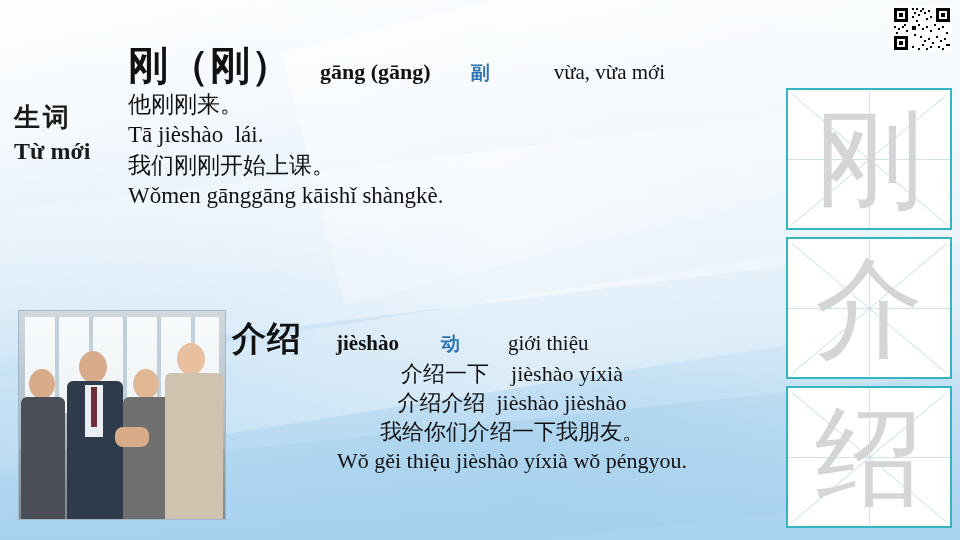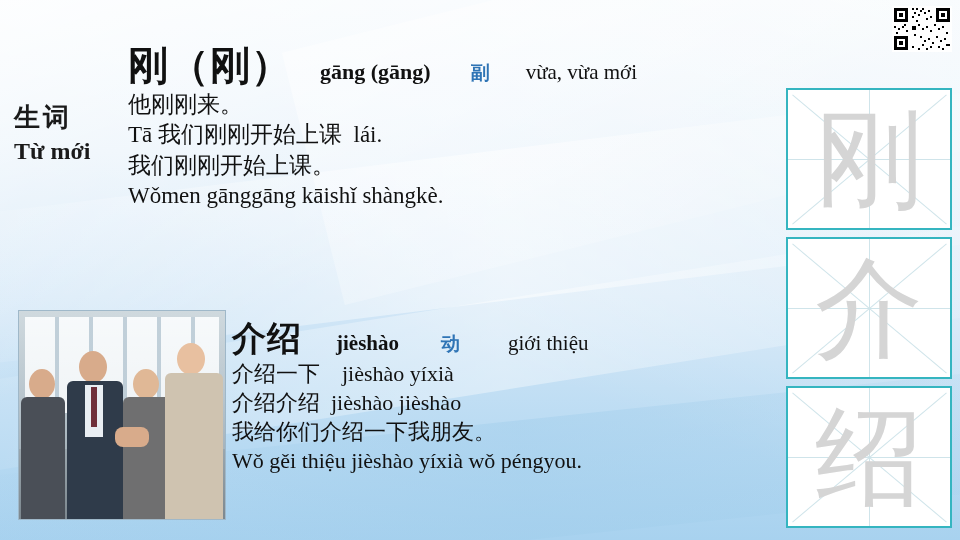--- a/index.html
+++ b/index.html
@@ -81,21 +81,21 @@
     font-weight: bold;
     line-height: 1.35;
   }
 
   
   .entry {
     position: absolute;
     color: #111;
   }
   .entry-1 { left: 128px; top: 44px; width: 640px; }
-  .entry-2 { left: 232px; top: 320px; width: 560px; }
+  .entry-2 { left: 232px; top: 320px; width: 560px; text-align: center; }
 
   .headline {
     display: flex;
     align-items: baseline;
     white-space: nowrap;
   }
   .hw {
     font-size: 40px;
     font-weight: bold;
     line-height: 1.1;
@@ -112,21 +112,21 @@
   .entry-2 .pinyin-main { margin-left: 34px; font-size: 21px; }
   .pos {
     font-size: 19px;
     margin-left: 40px;
     color: #2e74b5;
     font-weight: bold;
   }
   .entry-2 .pos { margin-left: 42px; }
   .meaning {
     font-size: 21px;
-    margin-left: 36px;
+    margin-left: 64px;
     color: #111;
   }
   .entry-2 .meaning { margin-left: 48px; }
 
   .examples {
     margin-top: 2px;
   }
   .ex-line {
     font-size: 22px;
     line-height: 1.32;
@@ -307,21 +307,21 @@
 
   <div class="entry entry-1">
     <div class="headline">
       <span class="hw">刚（刚）</span>
       <span class="pinyin-main">gāng (gāng)</span>
       <span class="pos">副</span>
       <span class="meaning">vừa, vừa mới</span>
     </div>
     <div class="examples">
       <div class="ex-line">他刚刚来。</div>
-      <div class="ex-line">Tā 我们刚刚开始上课  lái.</div>
+      <div class="ex-line">Tā jièshào  lái.</div>
       <div class="ex-line">我们刚刚开始上课。</div>
       <div class="ex-line">Wǒmen gānggāng kāishǐ shàngkè.</div>
     </div>
   </div>
 
   <div class="photo">
     <div class="win"></div>
     <div class="floor"></div>
     <div class="p-person pA">
         <div class="p-head"></div>

